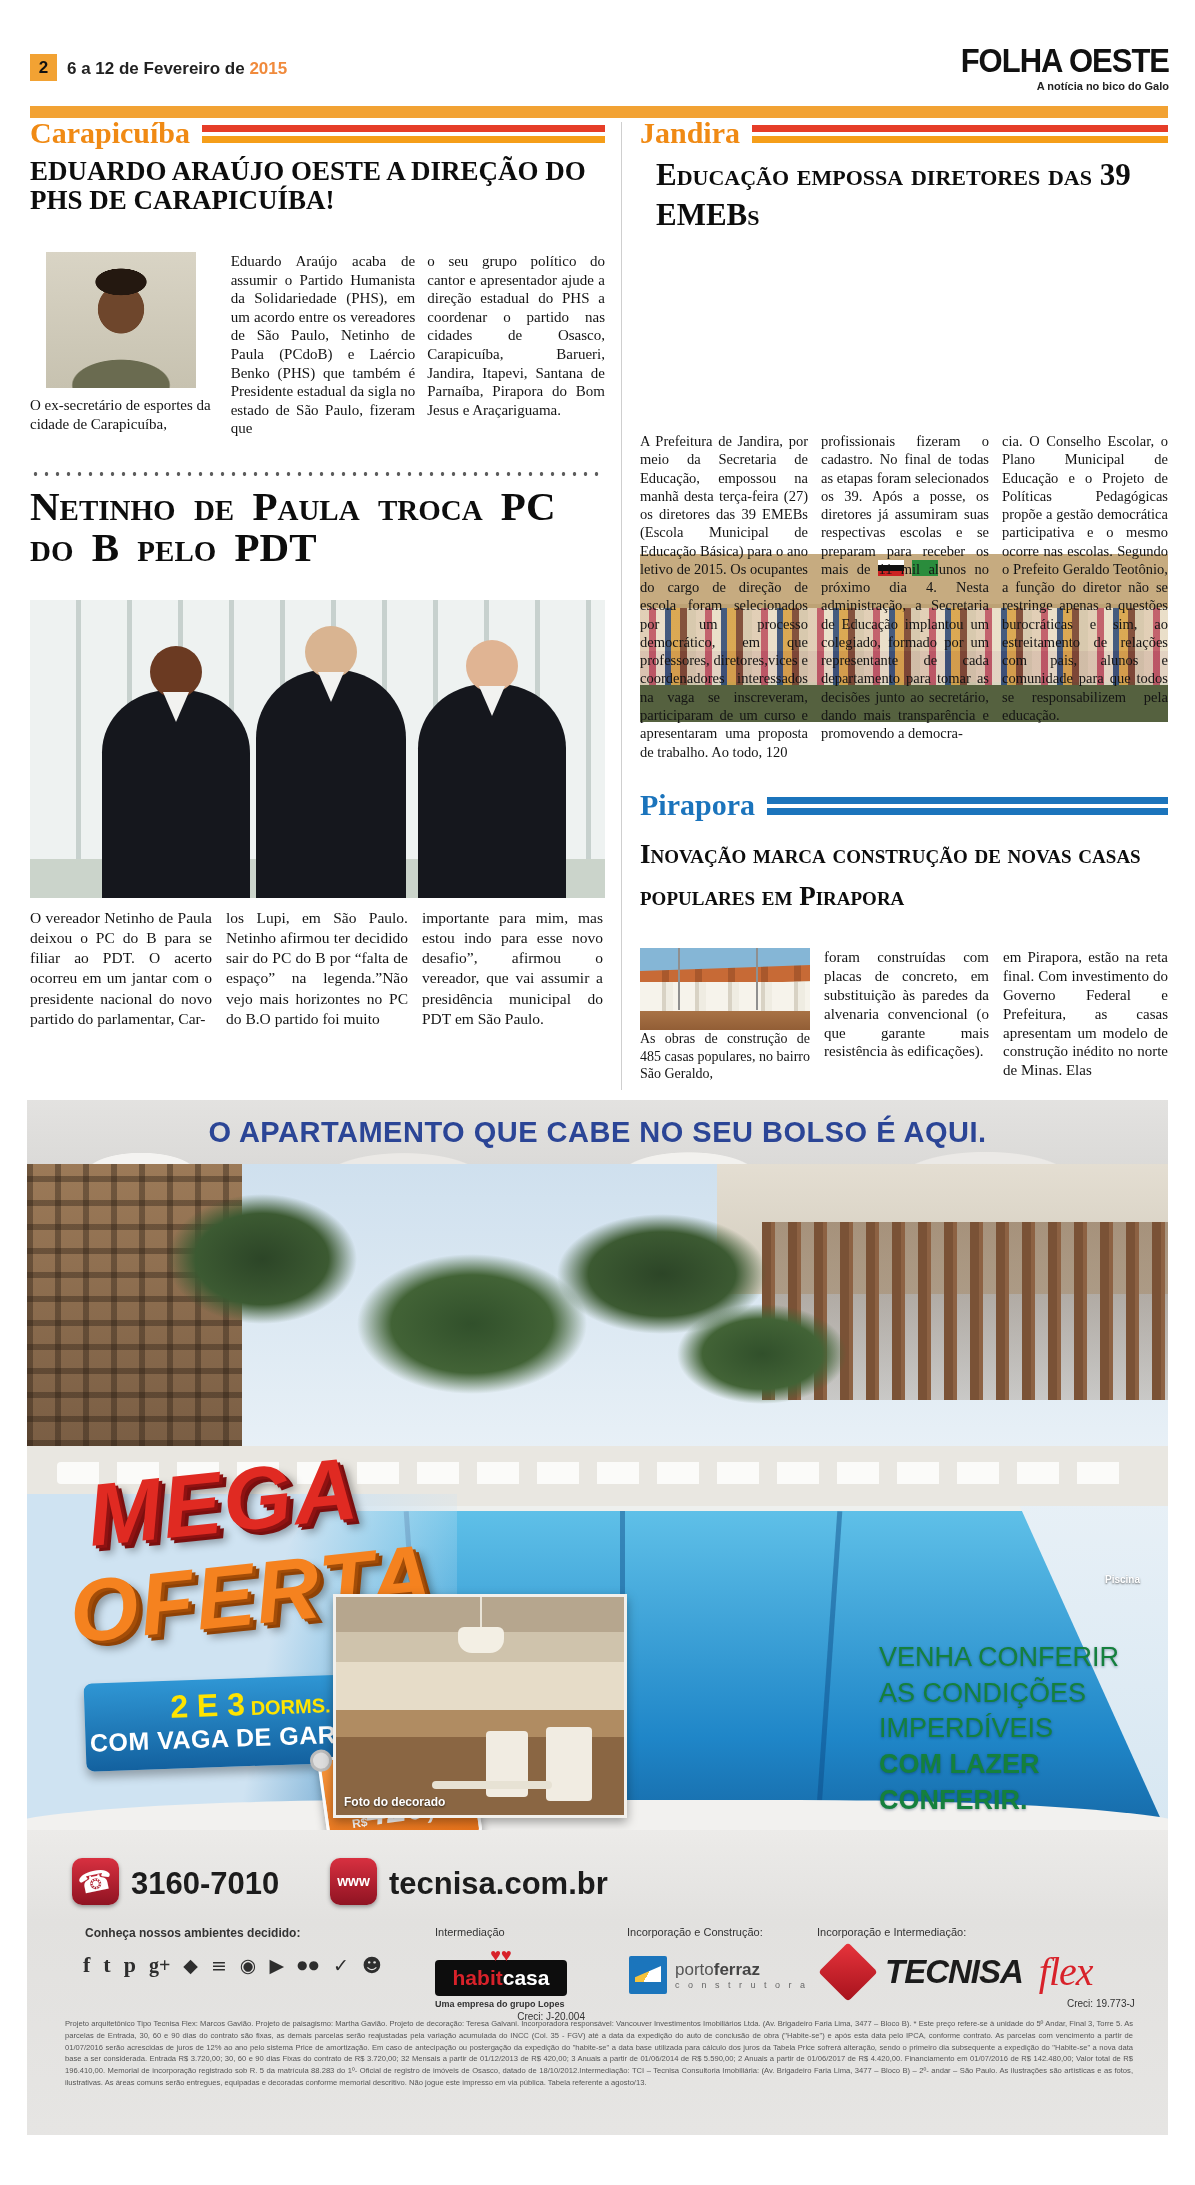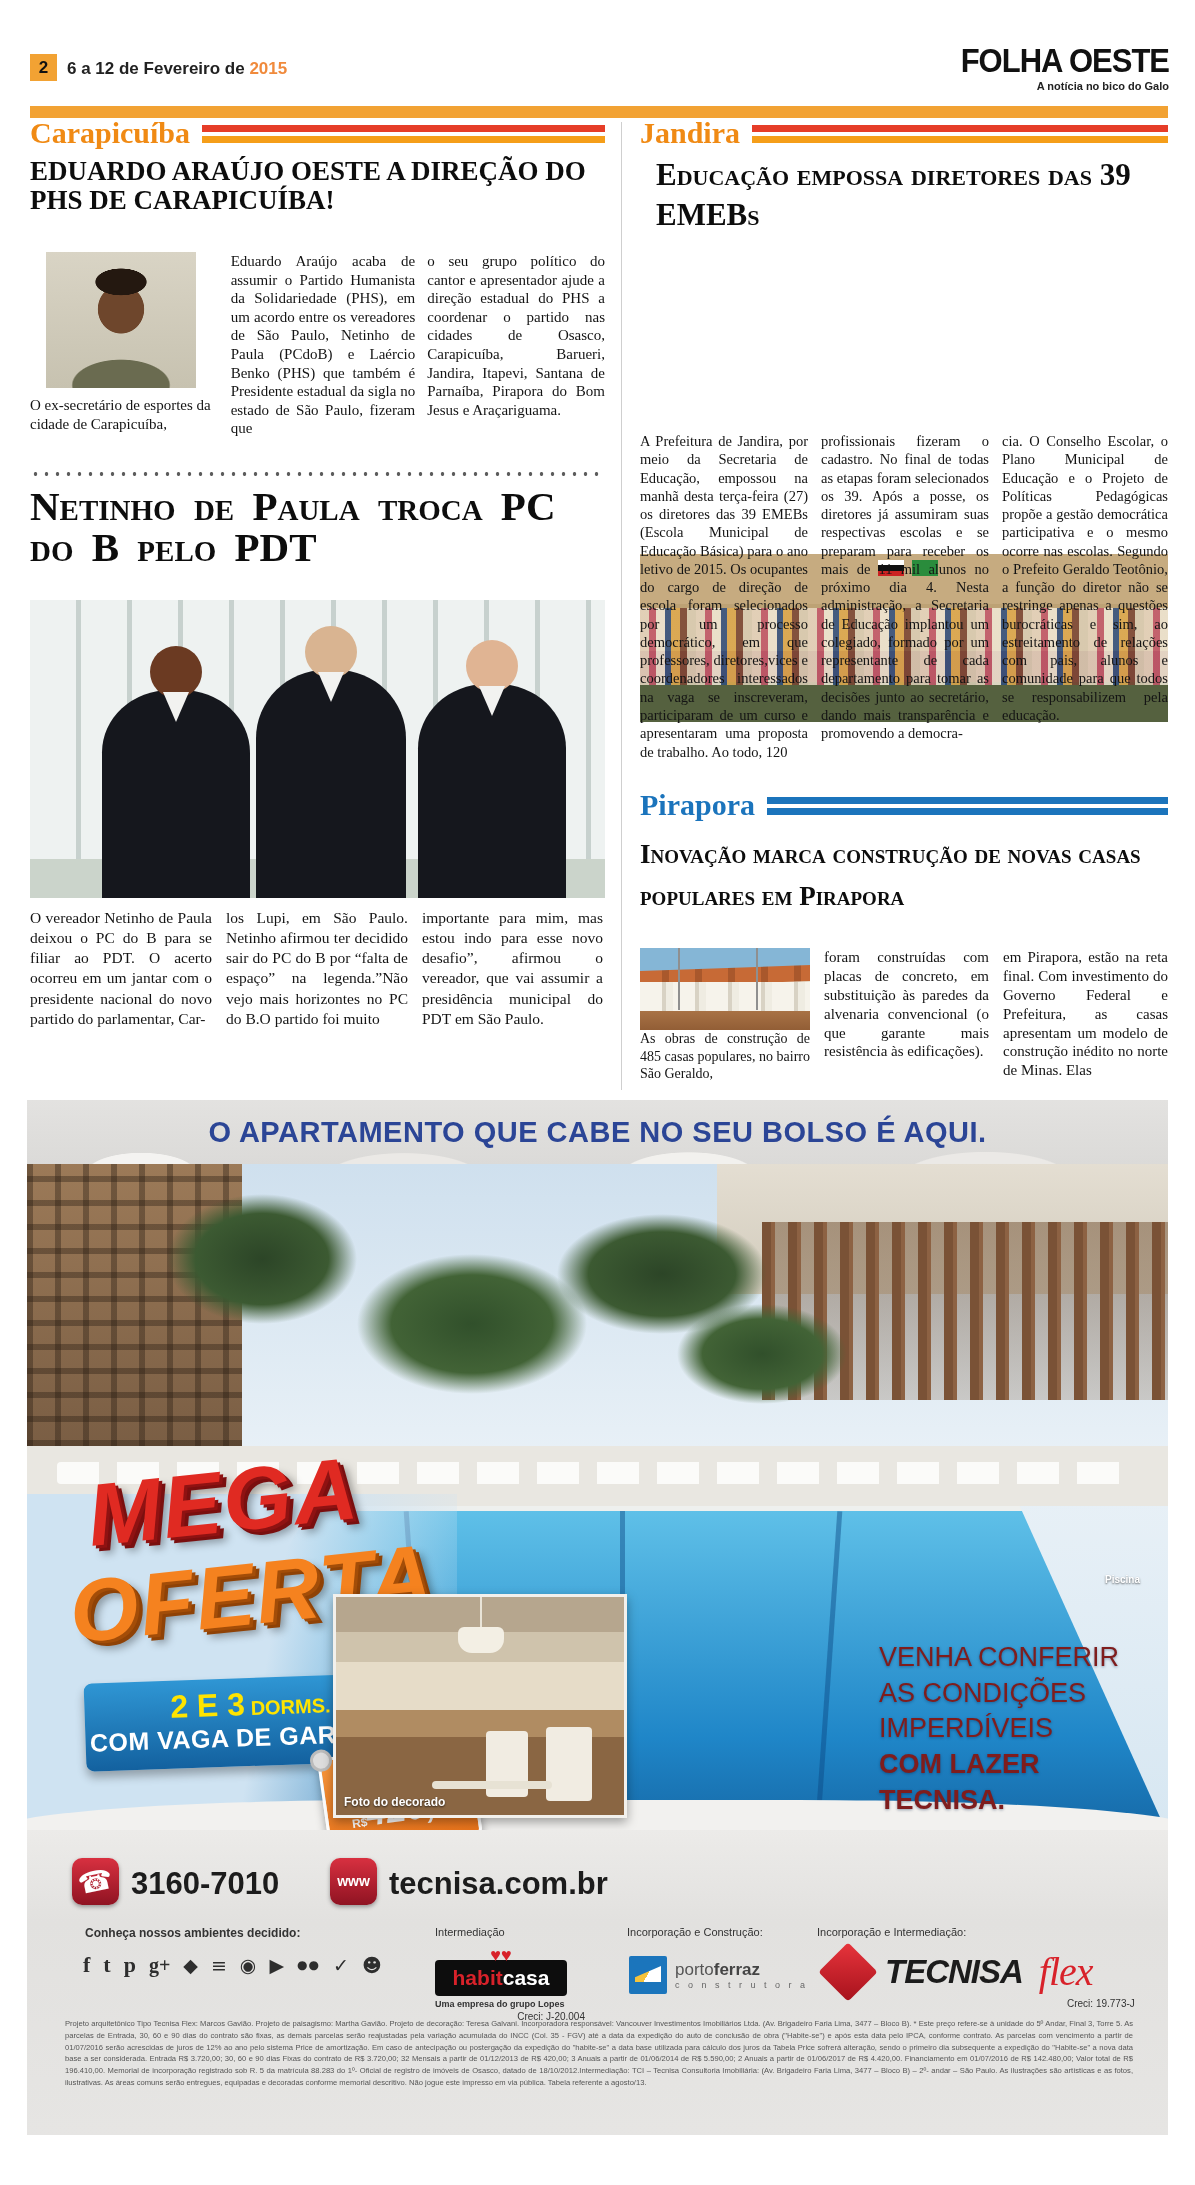--- a/index.html
+++ b/index.html
@@ -133,21 +133,21 @@
       background:linear-gradient(180deg,#b6a68e 0 16%,#cfc3ac 16% 30%,#e6dcc8 30% 52%,#b08c62 52% 64%,#8a6643 64% 100%);
       box-shadow:0 4px 10px rgba(0,0,0,.35);overflow:hidden;}
   .chair{position:absolute;background:#f1ece2;border-radius:4px;}
   .pendant{position:absolute;left:50%;top:0;width:2px;height:34px;background:#e9e4d8;}
   .pendant::after{content:"";position:absolute;left:-22px;top:30px;width:46px;height:26px;
       background:#f3efe4;border-radius:6px 6px 14px 14px;}
   .inset-label{position:absolute;left:8px;bottom:6px;color:#fff;font:bold 12px "Liberation Sans",sans-serif;
       text-shadow:0 1px 2px rgba(0,0,0,.7);}
   .piscina{left:1078px;top:474px;color:#fff;font:bold 10px "Liberation Sans",sans-serif;
       text-shadow:0 1px 2px rgba(0,0,0,.6);}
-  .cta{left:852px;top:540px;width:250px;color:#7f1d1d;font-size:27px;line-height:1.32;
+  .cta{left:852px;top:540px;width:250px;color:#15803d;font-size:27px;line-height:1.32;
       text-shadow:0 1px 3px rgba(0,30,70,.4);}
   .cta .light{font-weight:normal;}
   .cta .boldl{font-weight:bold;}
 
   .ad-bottom{position:absolute;left:0;top:730px;width:1141px;height:305px;
       background:linear-gradient(#ecebe9,#e2e1df 30%,#e6e5e3);}
   .sq-ic{position:absolute;width:47px;height:47px;border-radius:10px;
       background:linear-gradient(#d83040,#8f1322);color:#fff;text-align:center;
       box-shadow:0 2px 4px rgba(0,0,0,.35);}
   .phone-glyph{font-size:28px;line-height:47px;display:inline-block;transform:rotate(-12deg);}
@@ -330,21 +330,21 @@
       <div class="inset-label">Foto do decorado</div>
     </div>
 
     <div class="abs piscina">Piscina</div>
 
     <div class="abs cta">
       <div class="light">VENHA CONFERIR</div>
       <div class="light">AS CONDIÇÕES</div>
       <div class="light">IMPERDÍVEIS</div>
       <div class="boldl">COM LAZER</div>
-      <div class="boldl">TECNISA.</div>
+      <div class="boldl">CONFERIR.</div>
     </div>
 
     <div class="ad-bottom">
       <div class="sq-ic" style="left:45px;top:28px;">
         <span class="phone-glyph">☎</span>
       </div>
       <div class="abs big-contact" style="left:104px;top:36px;">3160-7010</div>
       <div class="sq-ic" style="left:303px;top:28px;">
         <span class="www-glyph">www</span>
       </div>

